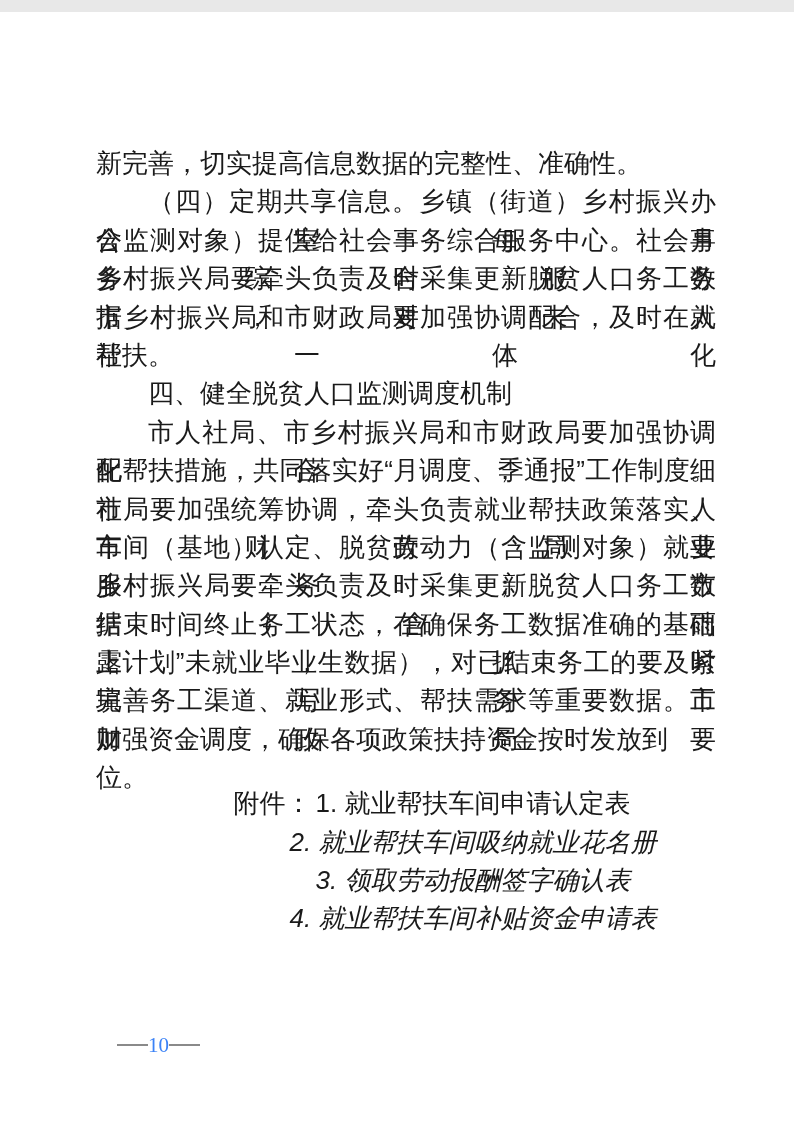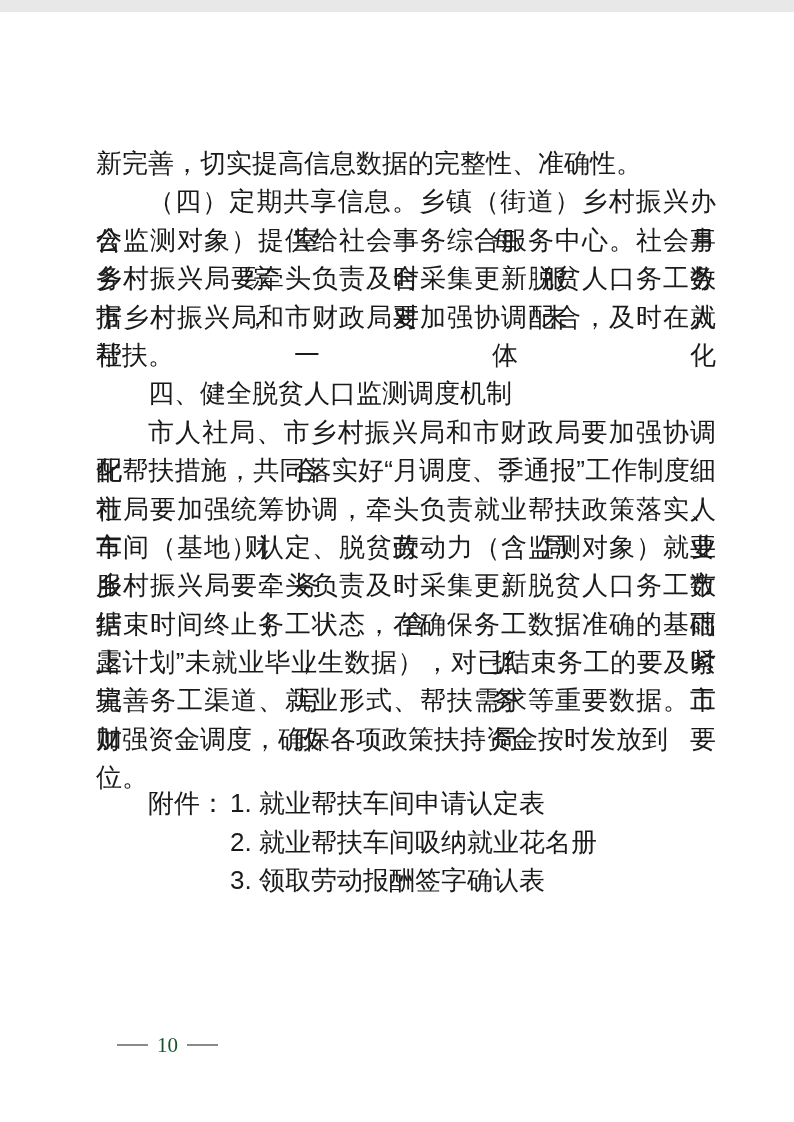--- a/index.html
+++ b/index.html
@@ -42,39 +42,40 @@
   }
   .attachments {
     margin-top: 26px;
     margin-left: 52px;
     font-size: 26px;
   }
   .attach-row {
     height: 38.4px;
     line-height: 38.4px;
     white-space: nowrap;
+    text-align: center;
   }
   .attach-label {
     display: inline-block;
     margin-right: 4px;
   }
   .attach-row.cont {
     padding-left: 82px;
+    font-style: italic;
   }
   .footer {
     position: absolute;
     left: 117px;
     top: 1020px;
     height: 26px;
     display: flex;
     align-items: center;
-    gap: 9px;
     font-family: "Liberation Serif", serif;
     font-size: 21px;
-    color: #14532d;
+    color: #3b82f6;
   }
   .footer .dash {
     display: inline-block;
     width: 31px;
     height: 2px;
     background: #8a8a8a;
   }
   .footer .num {
     line-height: 26px;
   }
@@ -104,20 +105,21 @@
         <div class="line">加强资金调度，确保各项政策扶持资金按时发放到位。</div>
       </div>
 
     <div class="attachments">
       <div class="attach-row">
         <span class="attach-label">附件：</span><span>1. 就业帮扶车间申请认定表</span>
       </div>
       <div>
           <div class="attach-row cont">2. 就业帮扶车间吸纳就业花名册</div>
           <div class="attach-row cont">3. 领取劳动报酬签字确认表</div>
+          <div class="attach-row cont">4. 就业帮扶车间补贴资金申请表</div>
         </div>
     </div>
   </div>
 
   <div class="footer">
     <span class="dash"></span>
     <span class="num">10</span>
     <span class="dash"></span>
   </div>
 

